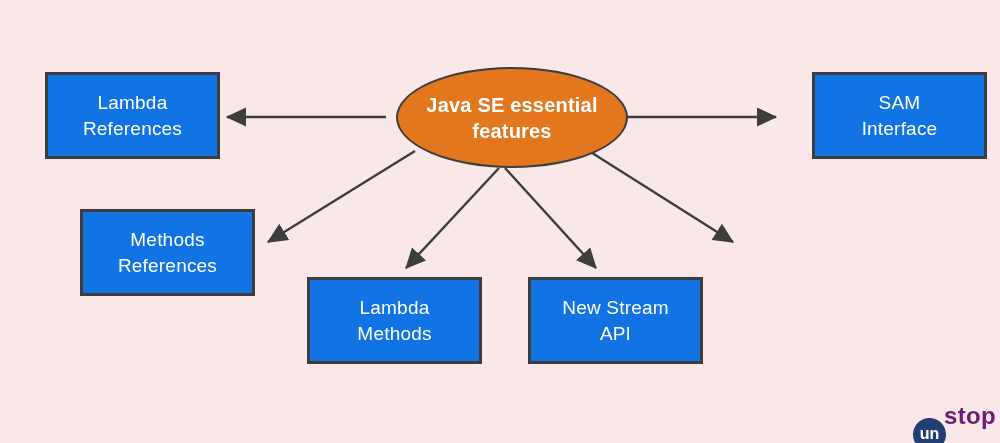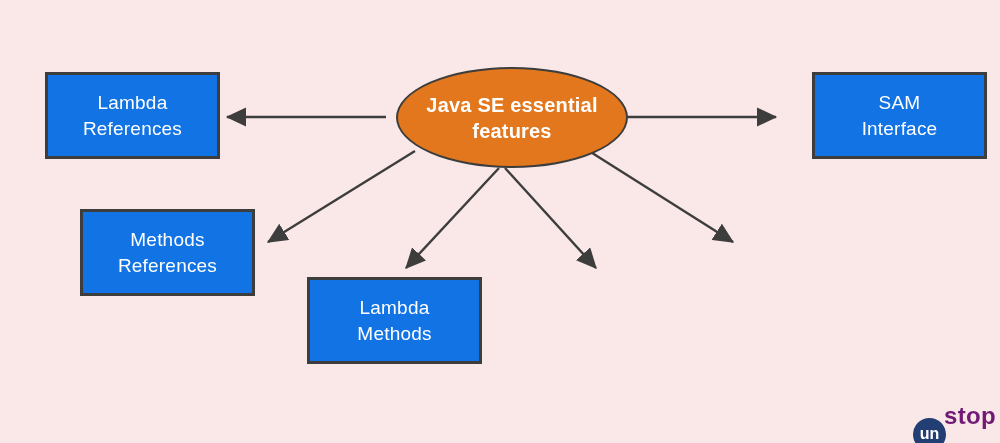--- a/index.html
+++ b/index.html
@@ -108,19 +108,21 @@
   <div class="node box" style="left:812px; top:72px;">SAM
 Interface</div>
 
   <div class="node box" style="left:80px; top:209px;">Methods
 References</div>
 
 
   <div class="node box" style="left:307px; top:277px;">Lambda
 Methods</div>
 
+  <div class="node box" style="left:528px; top:277px;">New Stream
+API</div>
 
   <div class="logo">
     <span class="logo-circle">un</span>
     <span class="logo-rest">stop</span>
   </div>
 
 </div>
 
 </body></html>

